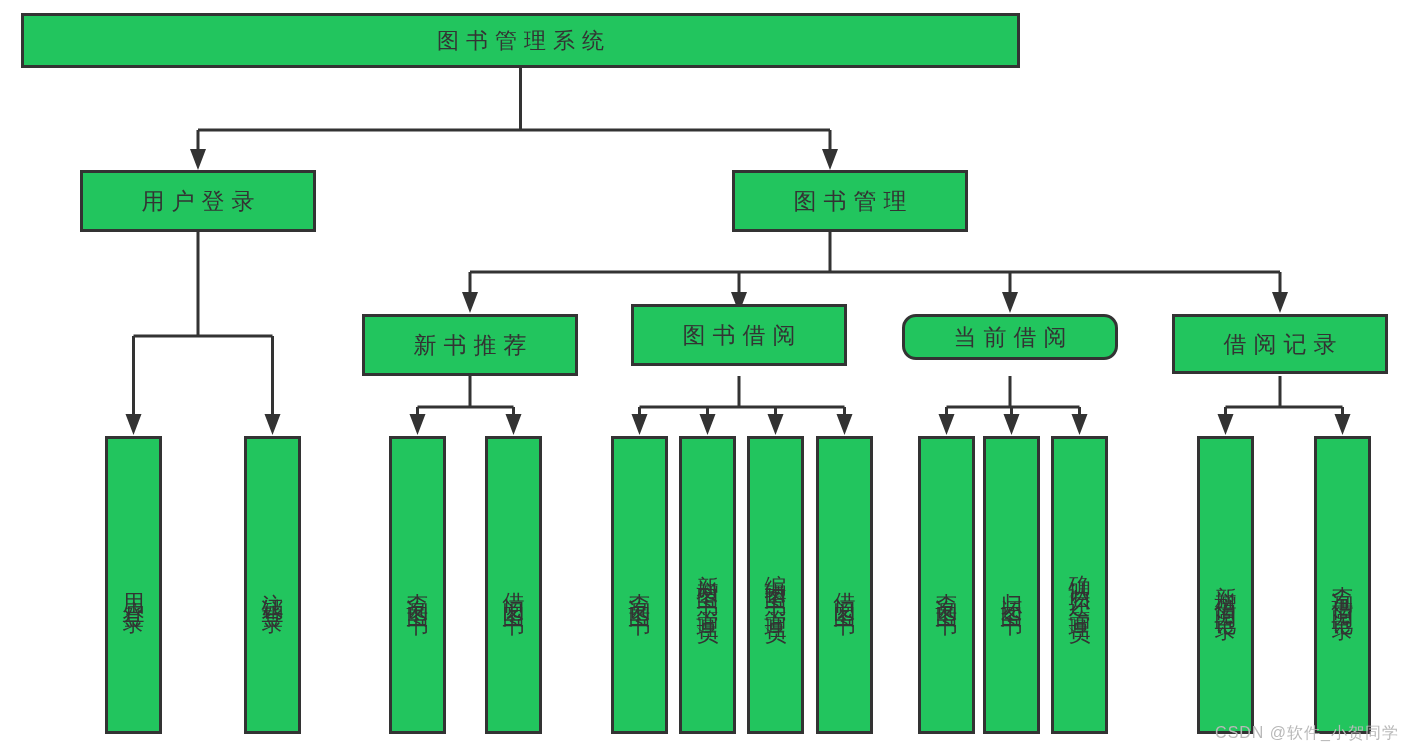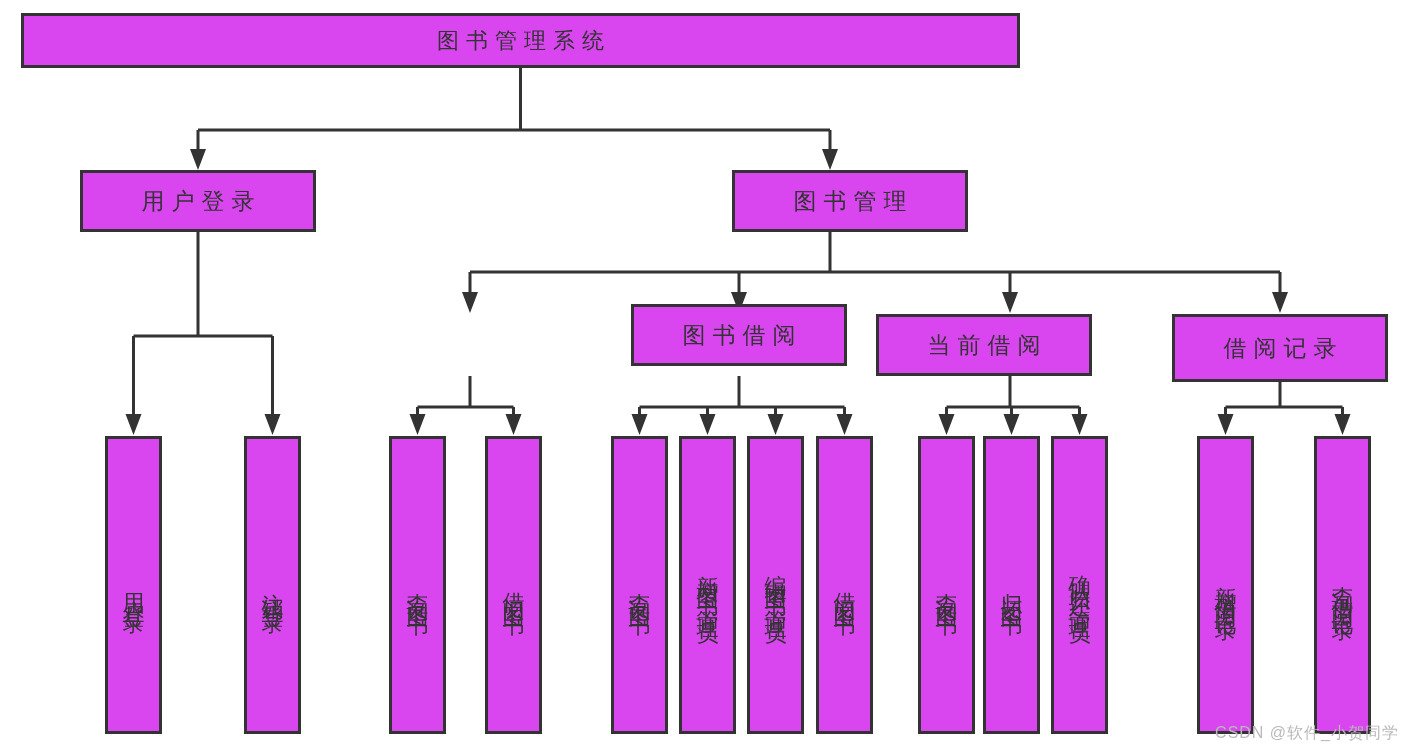--- a/index.html
+++ b/index.html
@@ -18,21 +18,21 @@
   svg.wires {
     position: absolute;
     left: 0;
     top: 0;
     pointer-events: none;
   }
   .box {
     position: absolute;
     box-sizing: border-box;
     border: 3px solid #333333;
-    background: #d946ef;
+    background: #22c55e;
     display: flex;
     align-items: center;
     justify-content: center;
     color: #333333;
   }
   .hlabel {
     font-size: 23px;
     letter-spacing: 7px;
     margin-right: -7px;
     white-space: nowrap;
@@ -86,27 +86,30 @@
     <span class="hlabel">图书管理系统</span>
   </div>
 
   <div class="box" style="left:80px; top:170px; width:236px; height:62px;">
     <span class="hlabel">用户登录</span>
   </div>
   <div class="box" style="left:732px; top:170px; width:236px; height:62px;">
     <span class="hlabel">图书管理</span>
   </div>
 
+  <div class="box" style="left:362px; top:314px; width:216px; height:62px;">
+    <span class="hlabel">新书推荐</span>
+  </div>
   <div class="box" style="left:631px; top:304px; width:216px; height:62px;">
     <span class="hlabel">图书借阅</span>
   </div>
-  <div class="box" style="left:876px; top:314px; width:216px; height:62px;">
+  <div class="box" style="left:902px; top:314px; width:216px; height:46px;border-radius:14px;">
     <span class="hlabel">当前借阅</span>
   </div>
-  <div class="box" style="left:1172px; top:314px; width:216px; height:68px;">
+  <div class="box" style="left:1172px; top:314px; width:216px; height:60px;">
     <span class="hlabel">借阅记录</span>
   </div>
 
   <div class="box" style="left:105px; top:436px; width:57px; height:298px;">
     <span class="vlabel">用户登录</span>
   </div>
   <div class="box" style="left:244px; top:436px; width:57px; height:298px;">
     <span class="vlabel">注销登录</span>
   </div>
 

